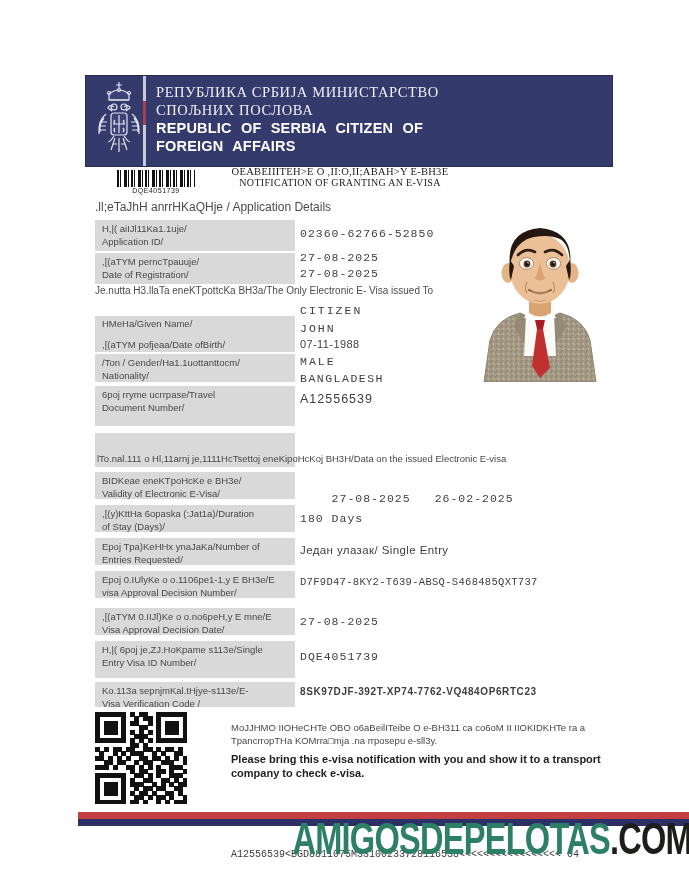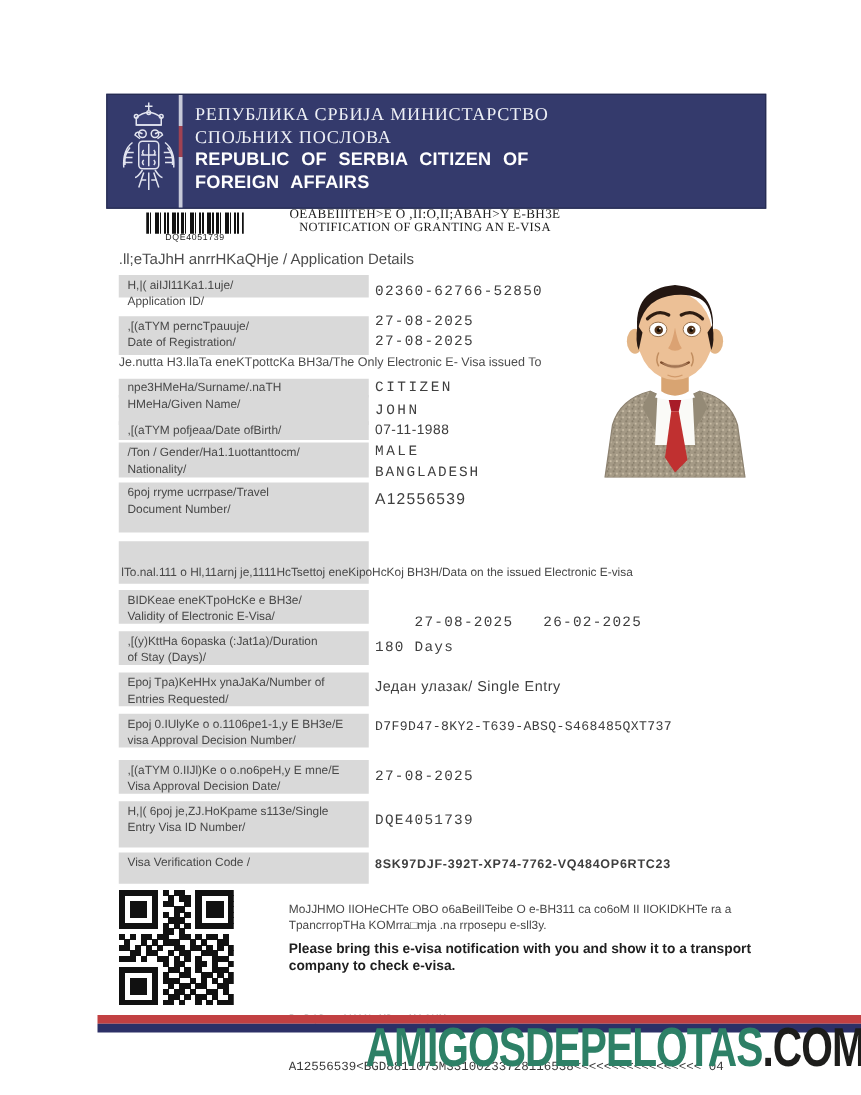--- a/index.html
+++ b/index.html
@@ -98,38 +98,35 @@
 
   <div class="barcode"></div>
   <div class="barcode-caption">DQE4051739</div>
   <div class="doc-title">
     <div class="t1">OEABEIIITEH&gt;E O ,II:O,II;ABAH&gt;Y E-BH3E</div>
     <div class="t2">NOTIFICATION OF GRANTING AN E-VISA</div>
   </div>
 
   <div class="sec-head" style="top:200px">.ll;eTaJhH anrrHKaQHje / Application Details</div>
 
-  <div class="lbl" style="top:220px;height:18px">
+  <div class="lbl" style="top:220px;height:31px">
     <div>H,|( aiIJl11Ka1.1uje/</div>
     <div>Application ID/</div>
   </div>
   <div class="val" style="top:227px">02360-62766-52850</div>
 
   <div class="lbl" style="top:253px;height:31px">
     <div>,[(aTYM perncTpauuje/</div>
     <div>Date of Registration/</div>
   </div>
   <div class="val" style="top:251px">27-08-2025</div>
   <div class="val" style="top:267px">27-08-2025</div>
 
   <div class="sec-head" style="top:285px;font-size:10px">Je.nutta H3.llaTa eneKTpottcKa BH3a/The Only Electronic E- Visa issued To</div>
 
-  <div class="lbl" style="top:303px;height:15px;padding-top:1px">
-    <div>npe3HMeHa/Surname/.naTH</div>
-  </div>
   <div class="val v-wide" style="top:304px">CITIZEN</div>
 
   <div class="lbl" style="top:316px;height:24px;padding-top:1px">
     <div>HMeHa/Given Name/</div>
   </div>
   <div class="val v-wide" style="top:322px">JOHN</div>
 
   <div class="lbl" style="top:337px;height:15px;padding-top:1px">
     <div>,[(aTYM pofjeaa/Date ofBirth/</div>
   </div>
@@ -226,20 +223,21 @@
   </div>
   <div class="val" style="top:615px">27-08-2025</div>
 
   <div class="lbl" style="top:641px;height:37px">
     <div>H,|( 6poj je,ZJ.HoKpame s113e/Single</div>
     <div>Entry Visa ID Number/</div>
   </div>
   <div class="val" style="top:650px">DQE4051739</div>
 
   <div class="lbl" style="top:682px;height:25px">
+    <div>Ko.113a  sepnjmKal.tHjye-s113e/E-</div>
     <div>Visa Verification Code /</div>
   </div>
   <div class="val v-bold" style="top:686px">8SK97DJF-392T-XP74-7762-VQ484OP6RTC23</div>
 
   <div class="qr"><svg width="92" height="92" shape-rendering="crispEdges" xmlns="http://www.w3.org/2000/svg">
         <rect x="0.00" y="0.00" width="5" height="5" fill="#111"></rect>
         <rect x="4.38" y="0.00" width="5" height="5" fill="#111"></rect>
         <rect x="8.76" y="0.00" width="5" height="5" fill="#111"></rect>
         <rect x="13.14" y="0.00" width="5" height="5" fill="#111"></rect>
         <rect x="17.52" y="0.00" width="5" height="5" fill="#111"></rect>

